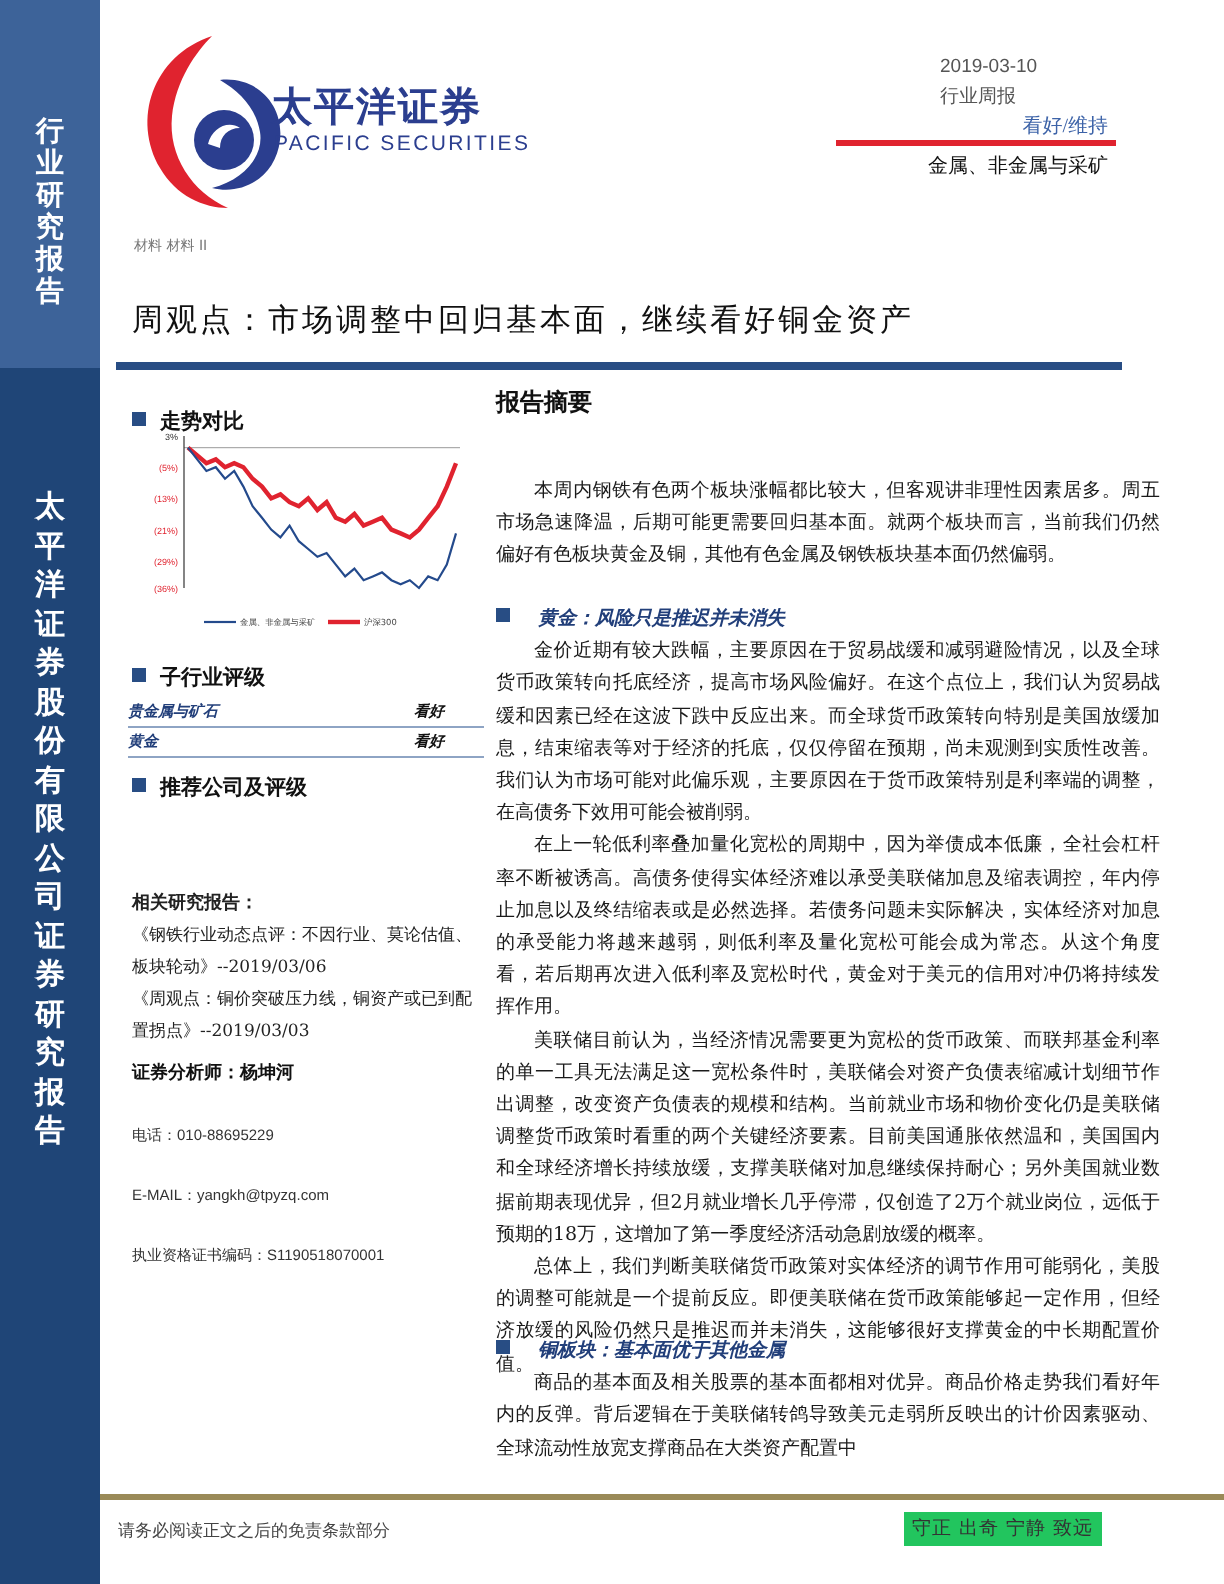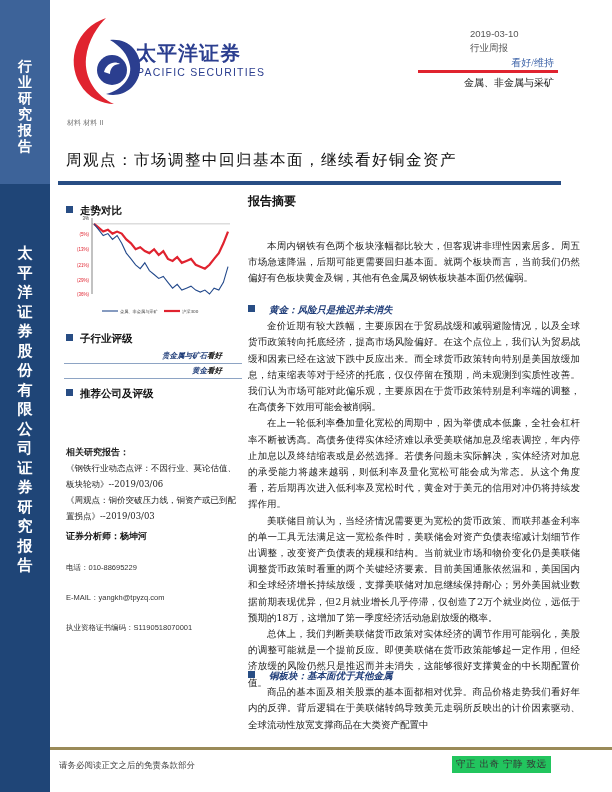--- a/index.html
+++ b/index.html
@@ -51,21 +51,21 @@
   .title-rule { position: absolute; left: 58px; top: 181px; width: 503px; height: 4px; background: #284d84; }
 
   .sec-head {
     position: absolute; font-weight: bold; font-size: 10.5px; color: #111;
   }
   .sq { display: inline-block; width: 7px; height: 7px; background: #284d84; margin-right: 7px; vertical-align: 1px; }
 
   .chart-box { position: absolute; left: 62px; top: 210px; width: 178px; height: 110px; }
 
   .rating-table { position: absolute; left: 64px; top: 349px; width: 178px; font-size: 7.5px; font-weight: bold; font-style: italic; color: #223f7a; }
-  .rt-row { display: flex; justify-content: flex-end; height: 15px; line-height: 13px; border-bottom: 1.5px solid #8ea4c4; }
+  .rt-row { display: flex; justify-content: space-between; height: 15px; line-height: 13px; border-bottom: 1.5px solid #8ea4c4; }
   .rt-row .r { color: #111; padding-right: 20px; }
   .rt-row.body .l { color: #223f7a; }
 
   .related { position: absolute; left: 66px; top: 444px; width: 176px; font-size: 8.5px; line-height: 16px; color: #222; }
   .related-head { font-weight: bold; font-size: 9px; }
   .analyst { position: absolute; left: 66px; top: 530px; width: 176px; font-size: 8px; color: #333; }
   .analyst .name { font-weight: bold; font-size: 9px; color: #111; margin-bottom: 8px; }
   .analyst .line { margin-bottom: 9px; font-family: "Liberation Sans", sans-serif; font-size: 7.5px; margin-top: 20px; }
 
   .summary-head { position: absolute; left: 248px; top: 193px; font-size: 12px; font-weight: bold; }

